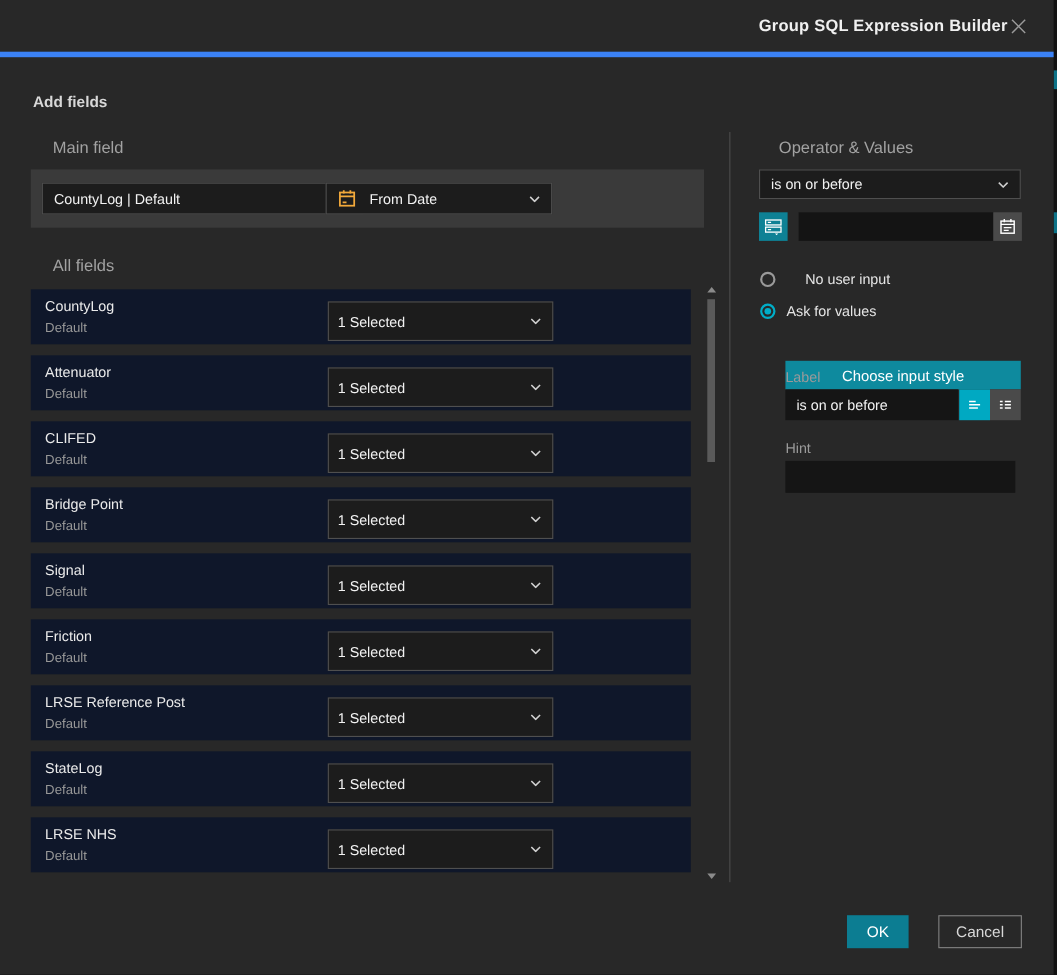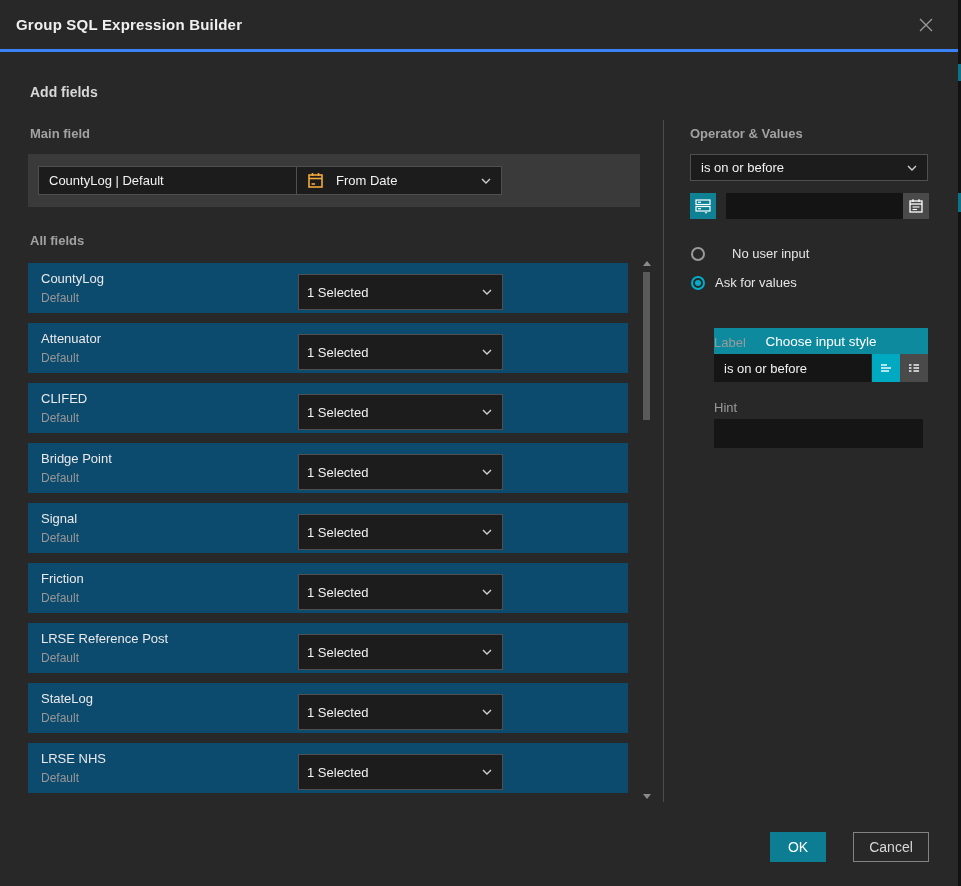--- a/index.html
+++ b/index.html
@@ -7,30 +7,30 @@
   body { font-family: "Liberation Sans", sans-serif; }
 
   .dialog {
     position: absolute; left: 0; top: 0; width: 958px; height: 886px;
     background: #282828; color: #e8e8e8;
   }
 
   
   .titlebar {
     position: absolute; left: 0; top: 0; width: 100%; height: 52px;
-    border-bottom: 3px solid #3b82f6;
-    display: flex; align-items: center; justify-content: space-between;
+    border-bottom: 5px solid #3b82f6;
+    display: flex; align-items: center; justify-content: flex-end;
     padding: 0 16px;
   }
   .titlebar .title { font-size: 15px; font-weight: bold; color: #f0f0f0; letter-spacing: .2px; }
   .close-btn { width: 20px; height: 20px; display: flex; align-items: center; justify-content: center; cursor: pointer; margin-right: 6px; }
 
   
   .h-add { position: absolute; left: 30px; top: 84px; font-size: 14px; font-weight: bold; color: #d8d8d8; }
-  .h-sub { font-size: 13px; font-weight: bold; color: #a2a2a2; position: absolute; }
+  .h-sub { font-size: 15px; font-weight: normal; color: #a2a2a2; position: absolute; margin-left: 18px; }
   .h-main-field { left: 30px; top: 126px; }
   .h-all-fields { left: 30px; top: 233px; }
   .h-operator { left: 690px; top: 126px; }
 
   
   .select {
     position: absolute; display: flex; align-items: center;
     background: #1c1c1c; border: 1px solid #4f4f4f;
     color: #f2f2f2; font-size: 13px; padding: 0 10px; cursor: pointer;
   }
@@ -42,21 +42,21 @@
     font-family: "Liberation Sans", sans-serif;
   }
 
   
   .main-field-box { position: absolute; left: 28px; top: 154px; width: 612px; height: 53px; background: #3a3a3a; }
   .sel-dataset { left: 38px; top: 166px; width: 292px; height: 29px; }
   .sel-field   { left: 296px; top: 166px; width: 206px; height: 29px; gap: 12px; }
 
   
   .field-list { position: absolute; left: 28px; top: 263px; width: 600px; }
-  .field-row { position: relative; height: 50px; margin-bottom: 10px; background: #0c4a6e; }
+  .field-row { position: relative; height: 50px; margin-bottom: 10px; background: #0f172a; }
   .frow-name { position: absolute; left: 13px; top: 8px;  font-size: 13px; color: #eaeaea; }
   .frow-sub  { position: absolute; left: 13px; top: 28px; font-size: 12px; color: #979797; }
   .frow-select { left: 270px; top: 11px; width: 205px; height: 36px; padding-left: 8px; }
 
   
   .scrollbar { position: absolute; left: 641px; top: 259px; width: 10px; height: 542px; }
   .sb-arrow { position: absolute; left: 2px; width: 0; height: 0; border-left: 4px solid transparent; border-right: 4px solid transparent; }
   .sb-up   { top: 2px;    border-bottom: 5px solid #8b8b8b; }
   .sb-down { bottom: 2px; border-top: 5px solid #8b8b8b; }
   .sb-thumb { position: absolute; left: 2px; top: 13px; width: 7px; height: 148px; background: #5a5a5a; }

